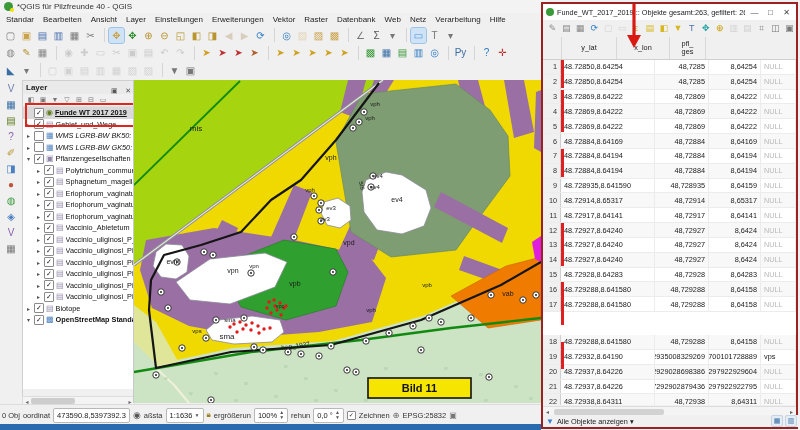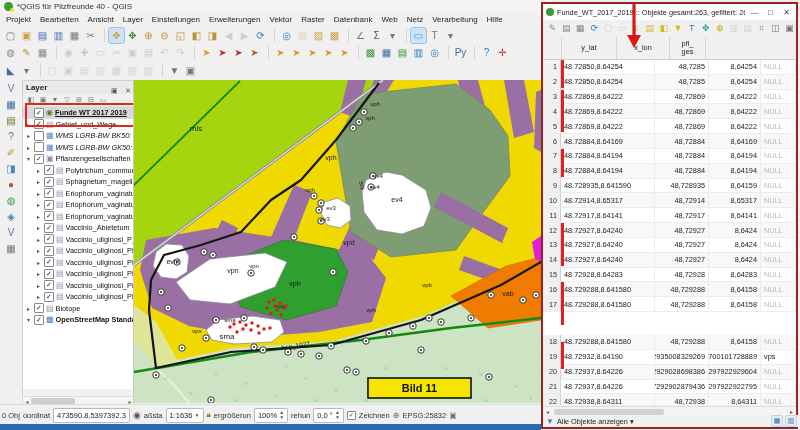--- a/index.html
+++ b/index.html
@@ -88,21 +88,21 @@
   #red-arrow{left:625px;top:3px;width:18px;height:46px;pointer-events:none;}
 </style>
 </head>
 <body>
 
 <div class="abs" id="titlebar">
   <span class="qicon"></span>
   <span>*QGIS für Pilzfreunde 40 - QGIS</span>
 </div>
 <div class="abs" id="menubar">
-    <span>Projekt</span>
+    <span>Standar</span>
     <span>Bearbeiten</span>
     <span>Ansicht</span>
     <span>Layer</span>
     <span>Einstellungen</span>
     <span>Erweiterungen</span>
     <span>Vektor</span>
     <span>Raster</span>
     <span>Datenbank</span>
     <span>Web</span>
     <span>Netz</span>

